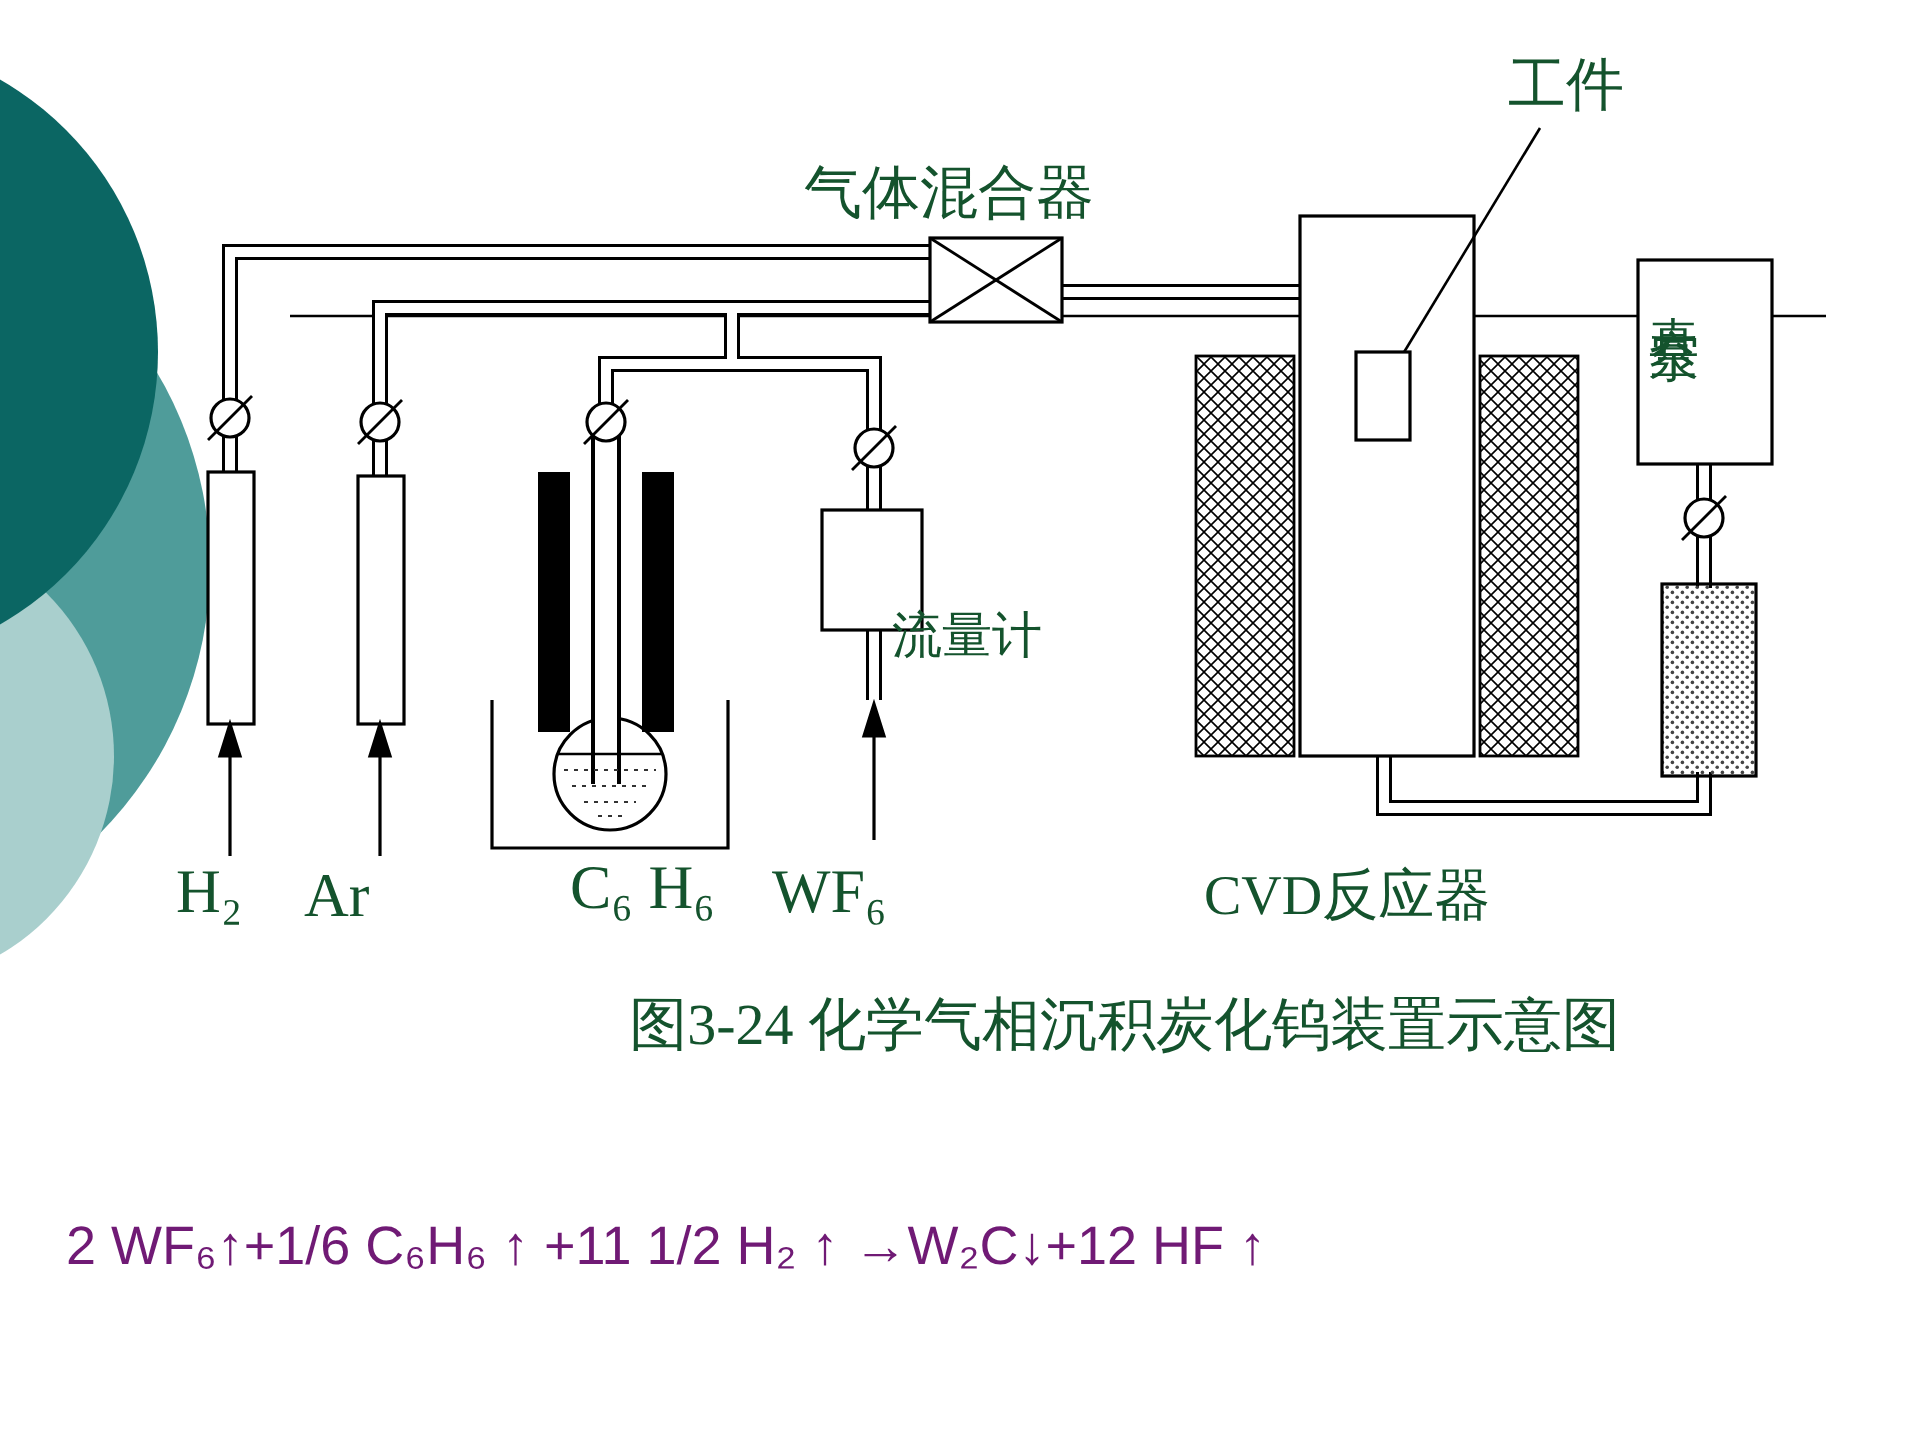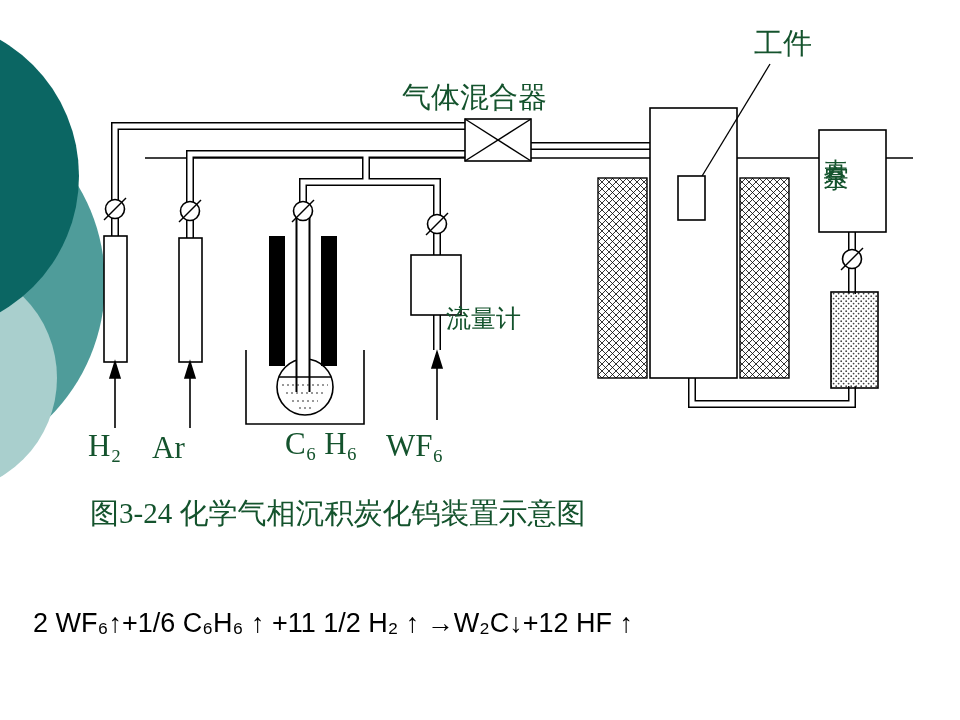--- a/index.html
+++ b/index.html
@@ -6,24 +6,24 @@
   .slide {
     position:relative; width:960px; height:720px; background:#ffffff;
     overflow:hidden; font-family:"Liberation Serif","DejaVu Serif",serif;
   }
   .slide svg.diagram { position:absolute; left:0; top:0; }
   .lbl { position:absolute; color:#14532d; white-space:nowrap; line-height:1.05; }
   .vtext {
     writing-mode:vertical-rl; text-orientation:upright;
     letter-spacing:5px; line-height:1.1;
   }
-  .caption { text-align:left; }
+  .caption { text-align:right; }
   .equation {
     font-family:"Liberation Sans","DejaVu Sans",sans-serif;
-    color:#000000;
+    color:#701a75;
   }
 </style>
 </head>
 <body>
 
 <div class="slide">
 
   <svg class="diagram" width="960" height="720" viewBox="0 0 960 720">
     <defs>
       <pattern id="xhatch" patternUnits="userSpaceOnUse" width="7" height="7">
@@ -141,20 +141,21 @@
   </svg>
 
   <div class="lbl" style="left:402px; top:82px; font-size:29px;">气体混合器</div>
 
   <div class="lbl" style="left:754px; top:28px; font-size:29px;">工件</div>
 
   <div class="lbl vtext" style="left:822px; top:138px; font-size:25px;">真空泵</div>
 
   <div class="lbl" style="left:446px; top:266px; font-size:25px;margin-top:40px;">流量计</div>
 
+  <div class="lbl" style="left:602px; top:434px; font-size:28px;">CVD反应器</div>
 
   <div class="lbl" style="left:88px; top:430px; font-size:31px;">H₂</div>
 
   <div class="lbl" style="left:152px; top:432px; font-size:31px;">Ar</div>
 
   <div class="lbl" style="left:246px; top:428px; font-size:31px;margin-left:39px;">C₆ H₆</div>
 
   <div class="lbl" style="left:386px; top:430px; font-size:31px;font-family:Liberation Serif, serif;">WF₆</div>
 
   <div class="lbl caption" style="left:90px; top:498px; width:720px; font-size:29px;">图3-24 化学气相沉积炭化钨装置示意图</div>

